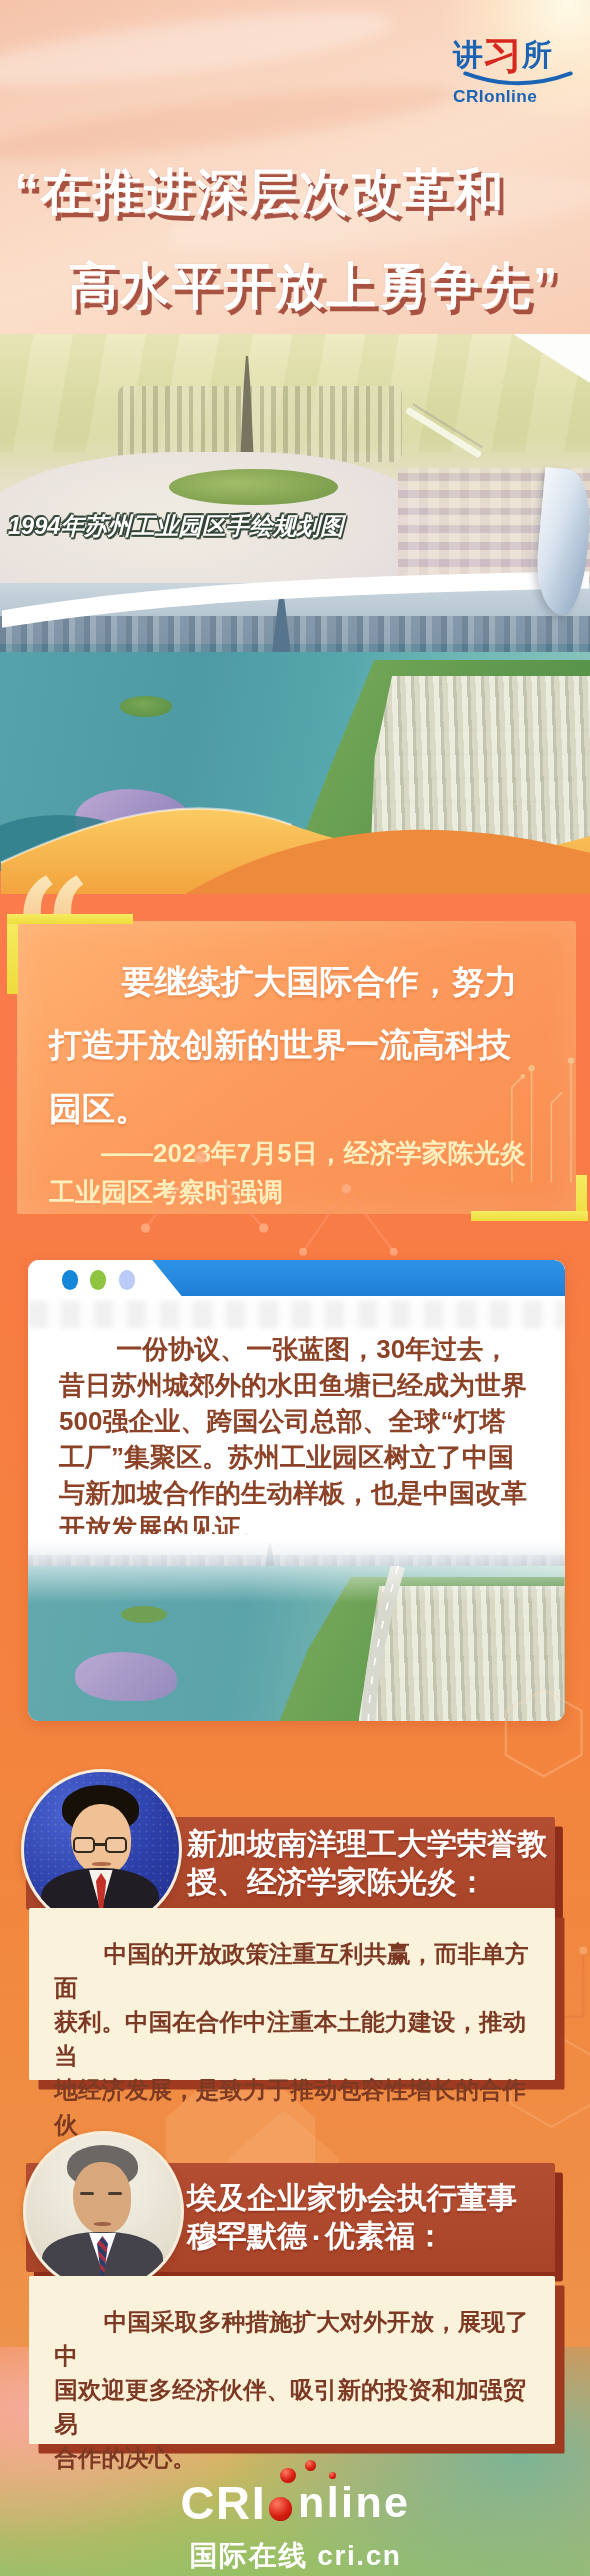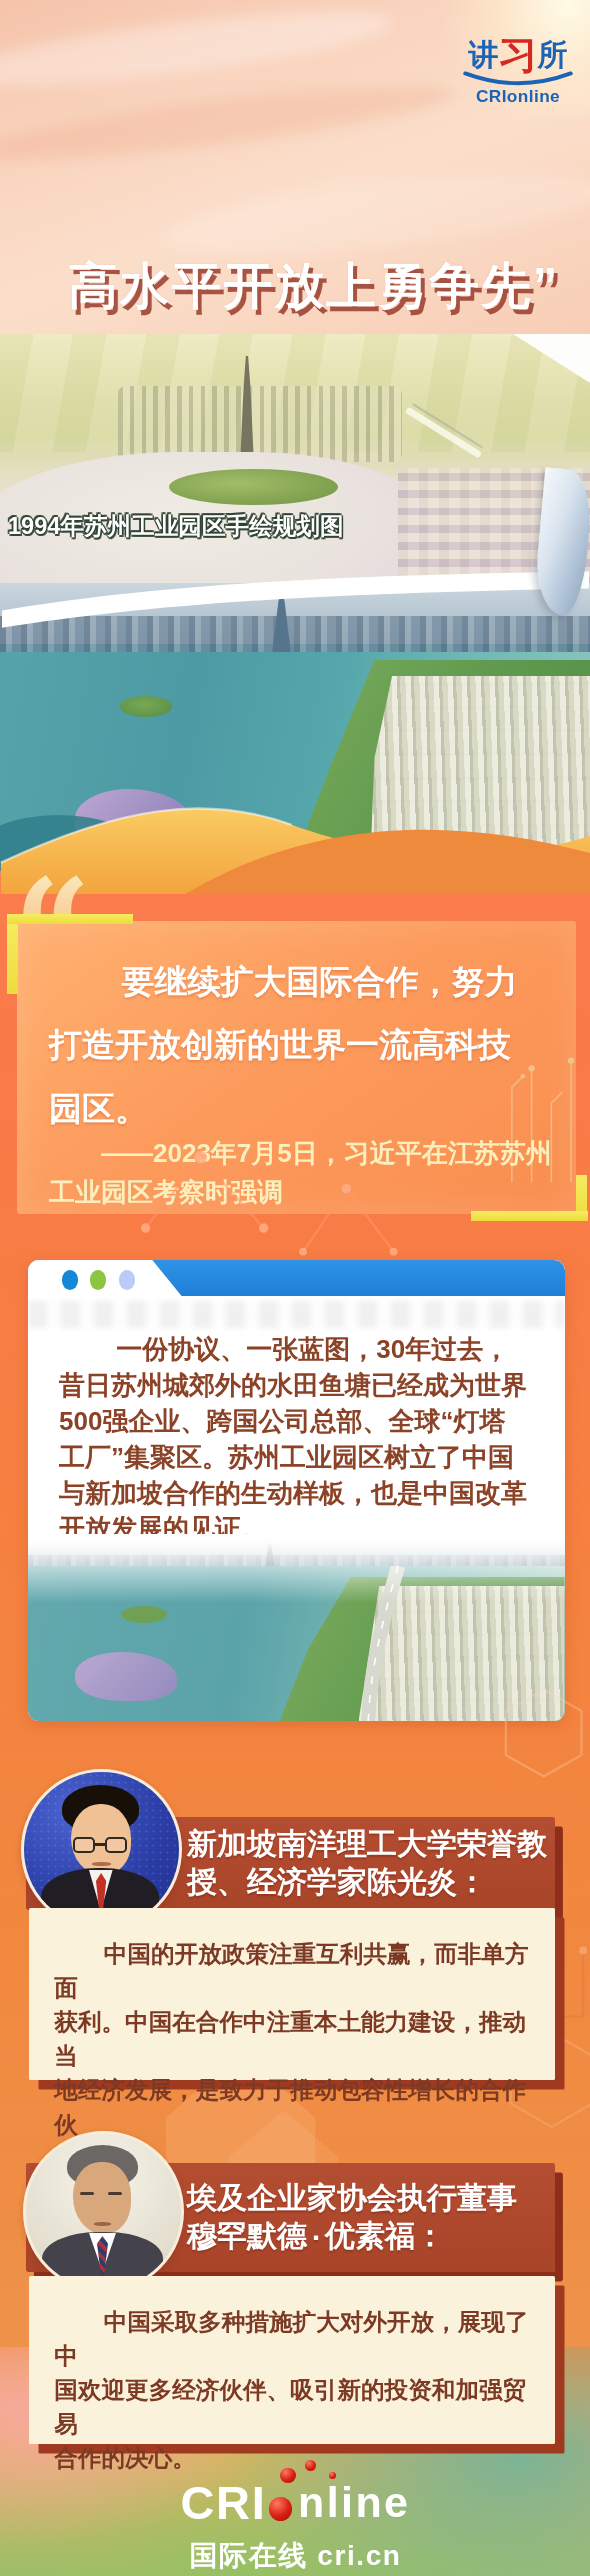--- a/index.html
+++ b/index.html
@@ -24,21 +24,21 @@
     background:linear-gradient(180deg,#FB7E4E 0%,#FA7A4B 8%,#F87C45 25%,#F5813F 45%,#F2873F 65%,#EF8E45 85%,#ED9750 100%);}
   .bg-footer{left:0;top:2347px;width:591px;height:229px;
     background:
       radial-gradient(ellipse 331px 189px at 6% 28%,rgba(244,171,160,.95) 0%,rgba(244,171,160,0) 70%),
       radial-gradient(ellipse 410px 236px at 88% 48%,rgba(118,180,152,.95) 0%,rgba(118,180,152,0) 72%),
       radial-gradient(ellipse 504px 236px at 42% 100%,rgba(150,192,100,.98) 0%,rgba(150,192,100,0) 74%),
       radial-gradient(ellipse 410px 205px at 32% 50%,rgba(246,176,94,.9) 0%,rgba(246,176,94,0) 70%),
       linear-gradient(180deg,#F28B42 0%,#EFA058 30%,#CBB468 62%,#9FBE6E 100%);}
 
   
-  .jxs{left:453px;top:35px;width:130px;height:79px;text-align:center;line-height:1;}
+  .jxs{left:453px;top:35px;width:130px;height:79px;line-height:1;}
   .jxs-chars{font-weight:900;}
   .jxs-c{color:#1B64B5;font-size:30px;}
   .jxs-x{color:#D6281E;font-size:39px;vertical-align:-3.2px;}
   .jxs-arc{display:block;margin:-3.2px auto 0;}
   .jxs-cri{color:#1B64B5;font-size:17.3px;font-weight:700;letter-spacing:0.4px;margin-top:-1.6px;}
 
   
   .title-line{color:#fff;font-weight:900;font-size:50px;line-height:1;letter-spacing:1.6px;
     text-shadow:3.9px 4.7px 0 rgba(150,52,38,.82),0 0 0.8px rgba(150,52,38,.4);white-space:nowrap;}
   .title1{left:14px;top:167px;}
@@ -61,21 +61,21 @@
   .p1-bridge{left:400px;top:95px;width:87px;height:7px;background:rgba(250,250,238,.85);
     transform:rotate(32deg);border-radius:3.2px;box-shadow:0 -7.9px 0 -2.4px rgba(160,160,150,.45);}
   .p1-rightcity{left:398px;top:134px;width:193px;height:134px;opacity:.9;
     background:
       repeating-linear-gradient(0deg,rgba(188,168,188,.45) 0 7.9px,rgba(238,228,216,.55) 7.9px 17.3px),
       repeating-linear-gradient(90deg,rgba(198,178,168,.45) 0 9.5px,rgba(242,232,216,.5) 9.5px 20.5px);}
   .p1-corner{left:513px;top:0;width:77px;height:49px;background:#FDFDFB;
     clip-path:polygon(0 0,100% 0,100% 100%);}
   .photo-label{color:#fff;font-weight:700;font-size:23.6px;white-space:nowrap;
     text-shadow:1.6px 0 0 rgba(48,66,52,.85),-1.6px 0 0 rgba(48,66,52,.85),0 1.6px 0 rgba(48,66,52,.85),0 -1.6px 0 rgba(48,66,52,.85),1.6px 1.6px 0 rgba(48,66,52,.85),-1.6px -1.6px 0 rgba(48,66,52,.85);}
-  .label1{left:7.9px;top:510px;}
+  .label1{left:7.9px;top:510px;font-style:italic;}
   .label2{left:14px;top:728px;}
 
   
   .sep{left:0;top:562px;}
   .curl{left:539px;top:469px;width:49px;height:146px;
     background:linear-gradient(105deg,#F5F8FB 0%,#DAE4EF 38%,#AFC2D6 72%,#8FA6BD 100%);
     border-radius:0 60% 45% 70%/0 50% 52% 48%;transform:rotate(5deg);
     box-shadow:-3.9px 3.9px 7px rgba(80,90,110,.28);}
 
   
@@ -242,20 +242,21 @@
   <div class="abs bg-footer"></div>
 
   <div class="abs jxs">
     <div class="jxs-chars"><span class="jxs-c">讲</span><span class="jxs-x">习</span><span class="jxs-c">所</span></div>
     <svg class="jxs-arc" width="118" height="19" viewBox="0 0 150 24">
       <path d="M8,3 Q75,28 142,3" fill="none" stroke="#1B64B5" stroke-width="5" stroke-linecap="round"></path>
     </svg>
     <div class="jxs-cri">CRIonline</div>
   </div>
 
+  <div class="abs title-line title1">“在推进深层次改革和</div>
   <div class="abs title-line title2">高水平开放上勇争先”</div>
 
   <div class="abs photo1">
     <div class="abs p1-fields"></div>
     <div class="abs p1-city"></div>
     <div class="abs p1-tower"></div>
     <div class="abs p1-lake"></div>
     <div class="abs p1-island"></div>
     <div class="abs p1-bridge"></div>
     <div class="abs p1-rightcity"></div>
@@ -308,21 +309,21 @@
     </g>
     <g fill="rgba(235,245,200,0.45)">
       <circle cx="45" cy="36" r="4"></circle>
         <circle cx="95" cy="26" r="4"></circle>
         <circle cx="34" cy="46" r="3"></circle>
     </g>
   </svg>
   <p class="abs qtext">要继续扩大国际合作，努力
 打造开放创新的世界一流高科技
 园区。</p>
-  <p class="abs qattr">——2023年7月5日，习近平在江苏苏州
+  <p class="abs qattr">——2023年7月5日，经济学家陈光炎
 工业园区考察时强调</p>
 
   <svg class="abs molecules" width="331" height="126" viewBox="0 0 420 160">
     <g stroke="rgba(255,150,110,0.55)" stroke-width="3" fill="none">
       <path d="M115,18 L45,108 M115,18 L195,108"></path>
       <path d="M300,58 L245,138 M300,58 L360,138"></path>
     </g>
     <g fill="rgba(255,175,135,0.8)">
       <circle cx="115" cy="18" r="8"></circle>
         <circle cx="45" cy="108" r="6"></circle>

